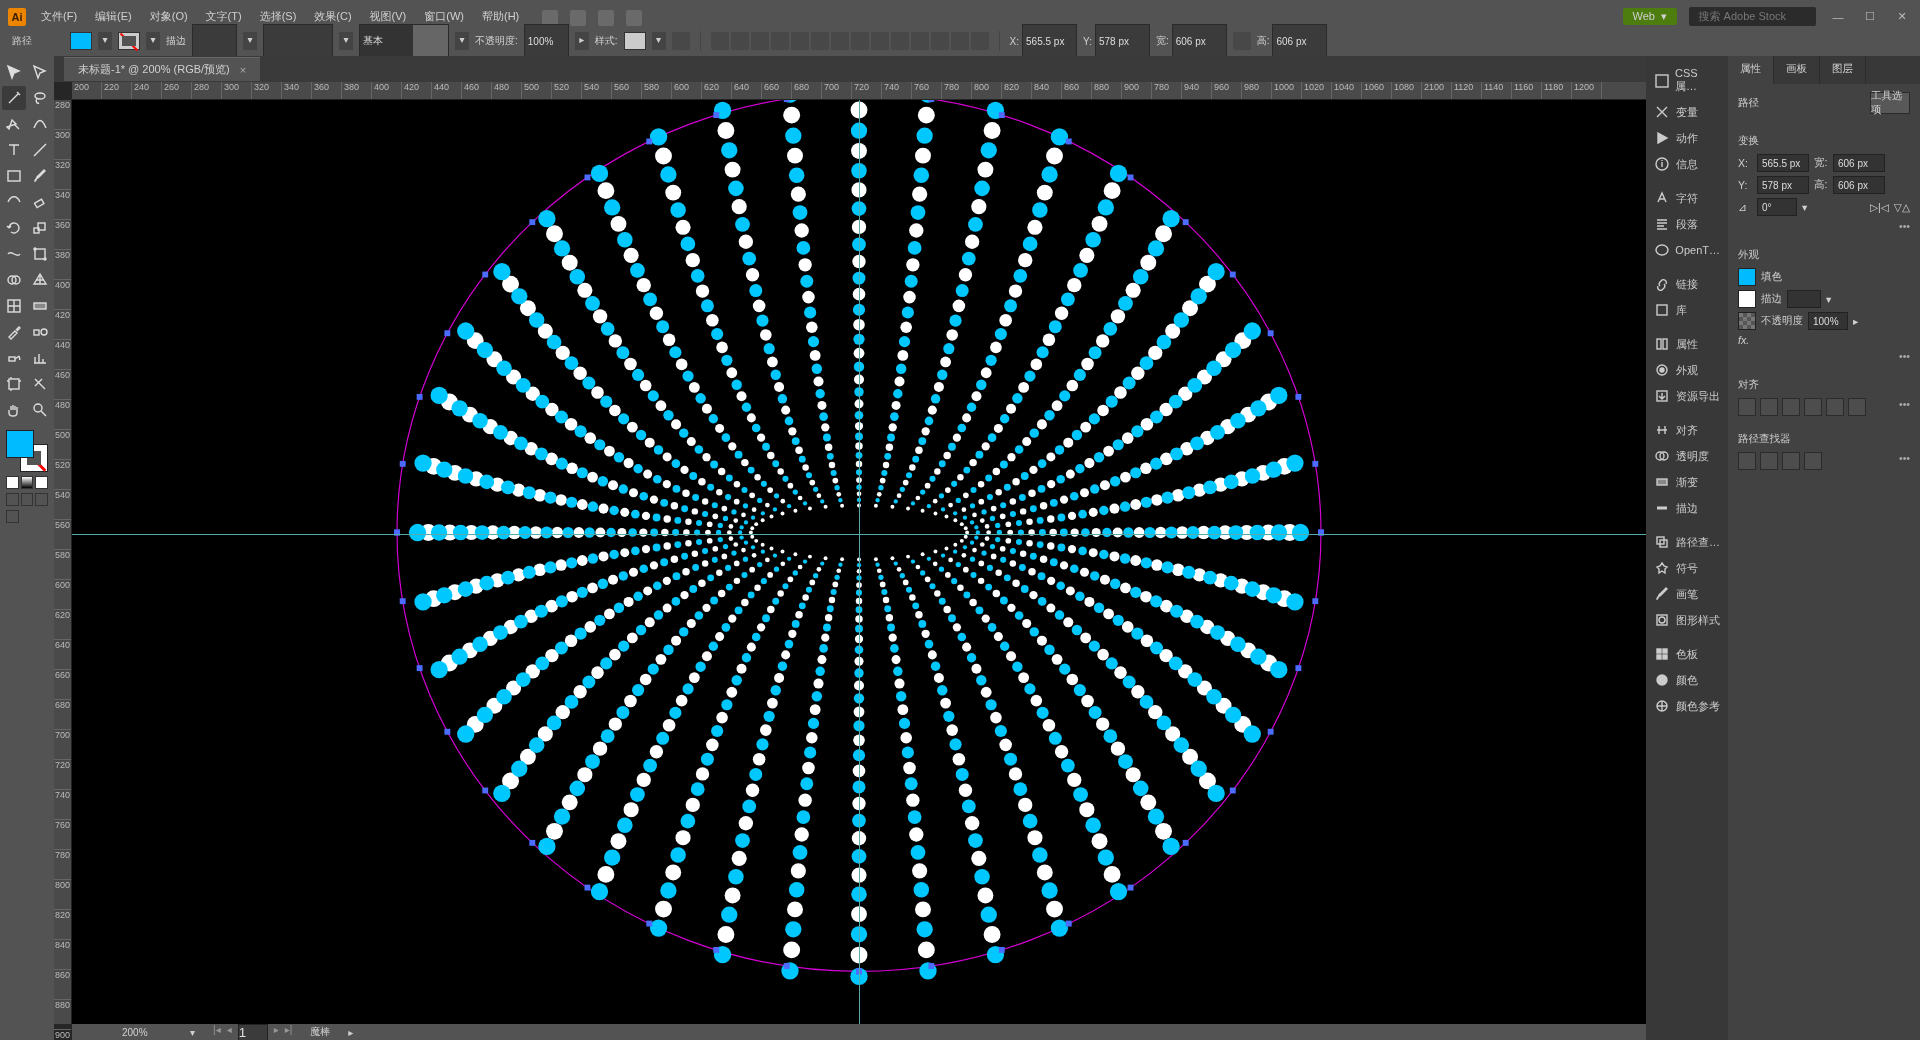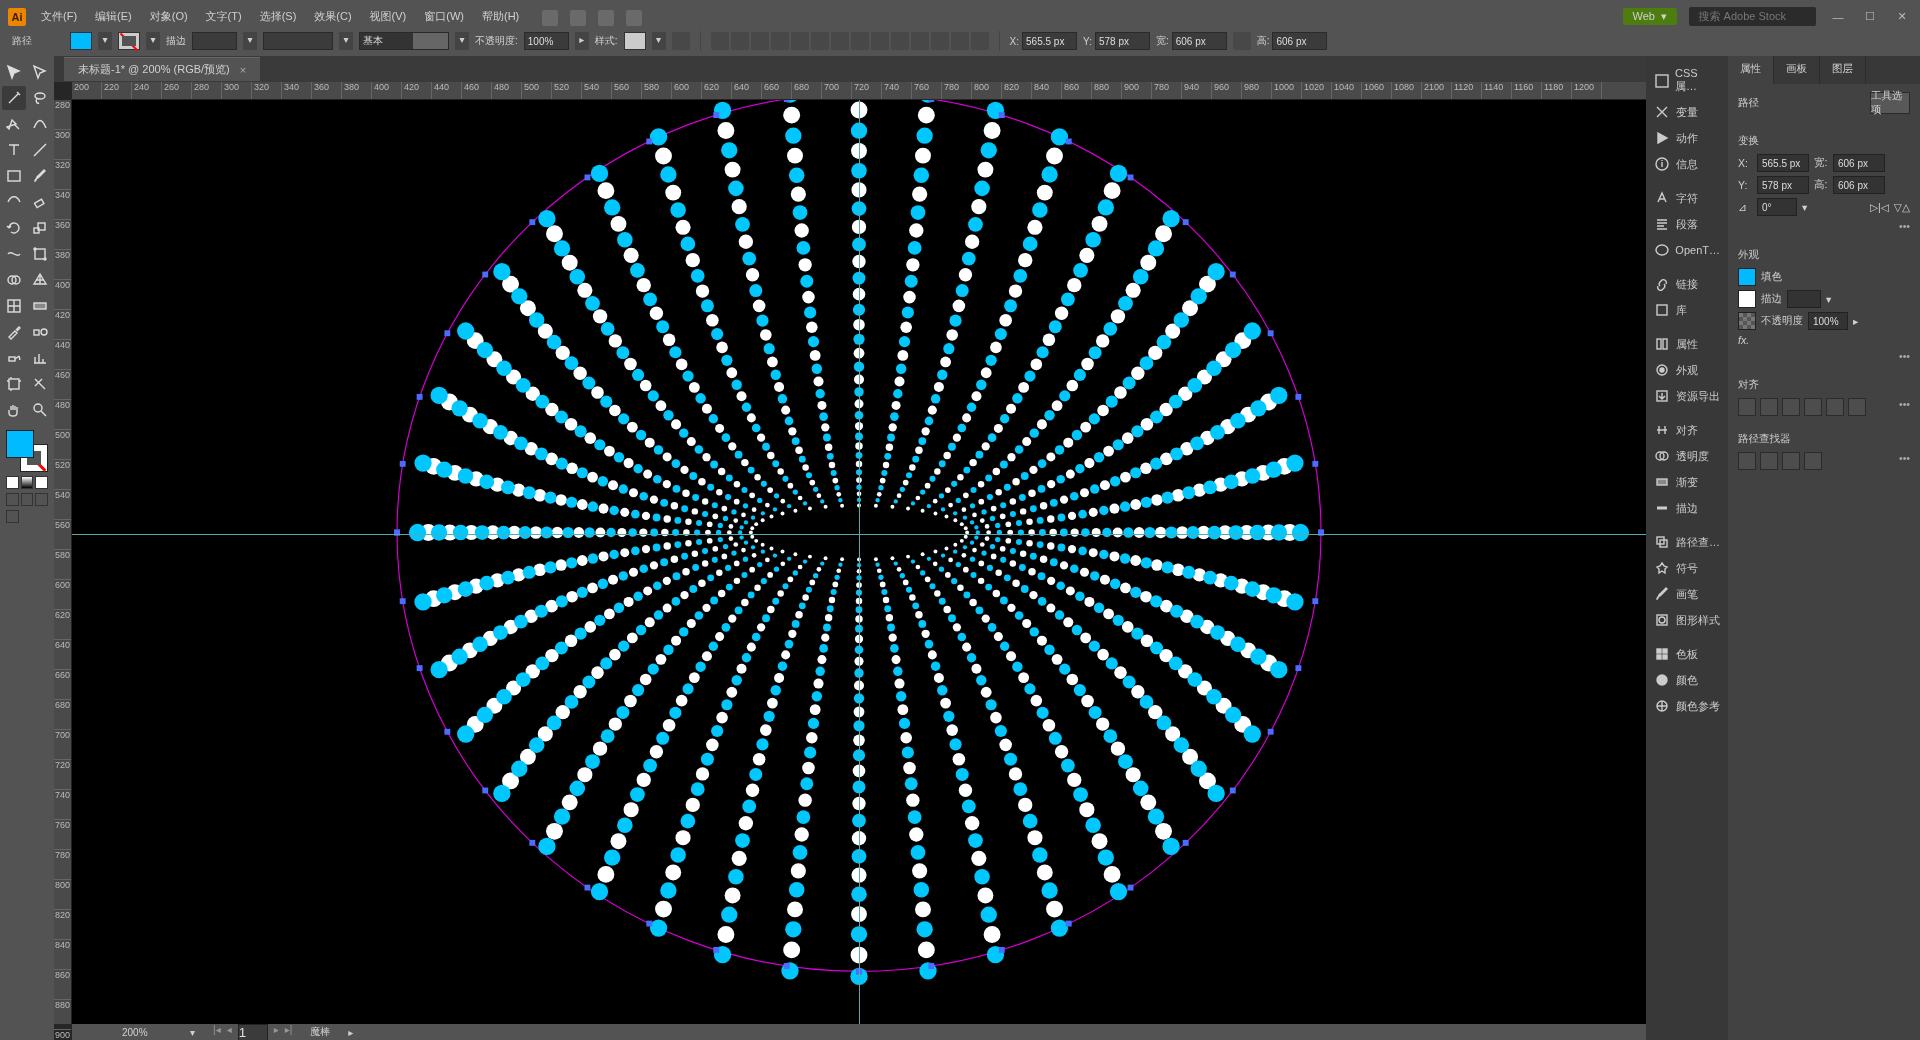--- a/index.html
+++ b/index.html
@@ -14,21 +14,21 @@
 .workspace-sel { background: #4d7c0f; padding: 2px 10px; border-radius: 2px; }
 .search-stock { background: #2b2b2b; padding: 2px 30px 2px 10px; border-radius: 2px; color: #777; }
 .winbtn { width: 20px; text-align: center; color: #bbb; }
 .optbar { height: 30px; background: #535353; display: flex; align-items: center; padding-left: 70px; font-size: 10px; gap: 6px; }
 .optbar .sel-label { position: absolute; left: 12px; color: #ccc; }
 .optbar .sw { width: 22px; height: 18px; border: 1px solid #333; }
 .optbar .fill-sw { background: #00bbff; }
 .optbar .stroke-sw { background: #ccc; position: relative; }
 .optbar .stroke-sw::after { content:""; position:absolute; inset:3px; background:#535353; }
 .optbar .stroke-sw::before { content:""; position:absolute; left:-2px; right:-2px; top:50%; border-top:2px solid red; transform: rotate(45deg); }
-.optbar input { background: #3b3b3b; border: 1px solid #2a2a2a; color: #ddd; width: 45px; height: 18px; font-size: 10px; padding: 0 3px; }
+.optbar input { background: #3b3b3b; border: 1px solid #2a2a2a; color: #ddd; width: 45px; height: 18px; font-size: 10px; padding: 16px 3px; }
 .optbar .wide { width: 70px; }
 .optbar .drop { width: 14px; height: 18px; background: #444; text-align: center; line-height: 16px; }
 .optbar .sep { width: 1px; height: 20px; background: #444; margin: 0 4px; }
 .optbar .align-grp { display: flex; gap: 2px; }
 .optbar .al { width: 18px; height: 18px; background: #484848; border-radius: 2px; }
 .optbar .coord { display: flex; align-items: center; gap: 3px; }
 .optbar .coord input { width: 55px; }
 .main { display: flex; height: calc(100% - 56px); }
 .toolcol { width: 54px; background: #535353; padding: 4px 2px; }
 .toolgrid { display: grid; grid-template-columns: 1fr 1fr; gap: 2px; }

